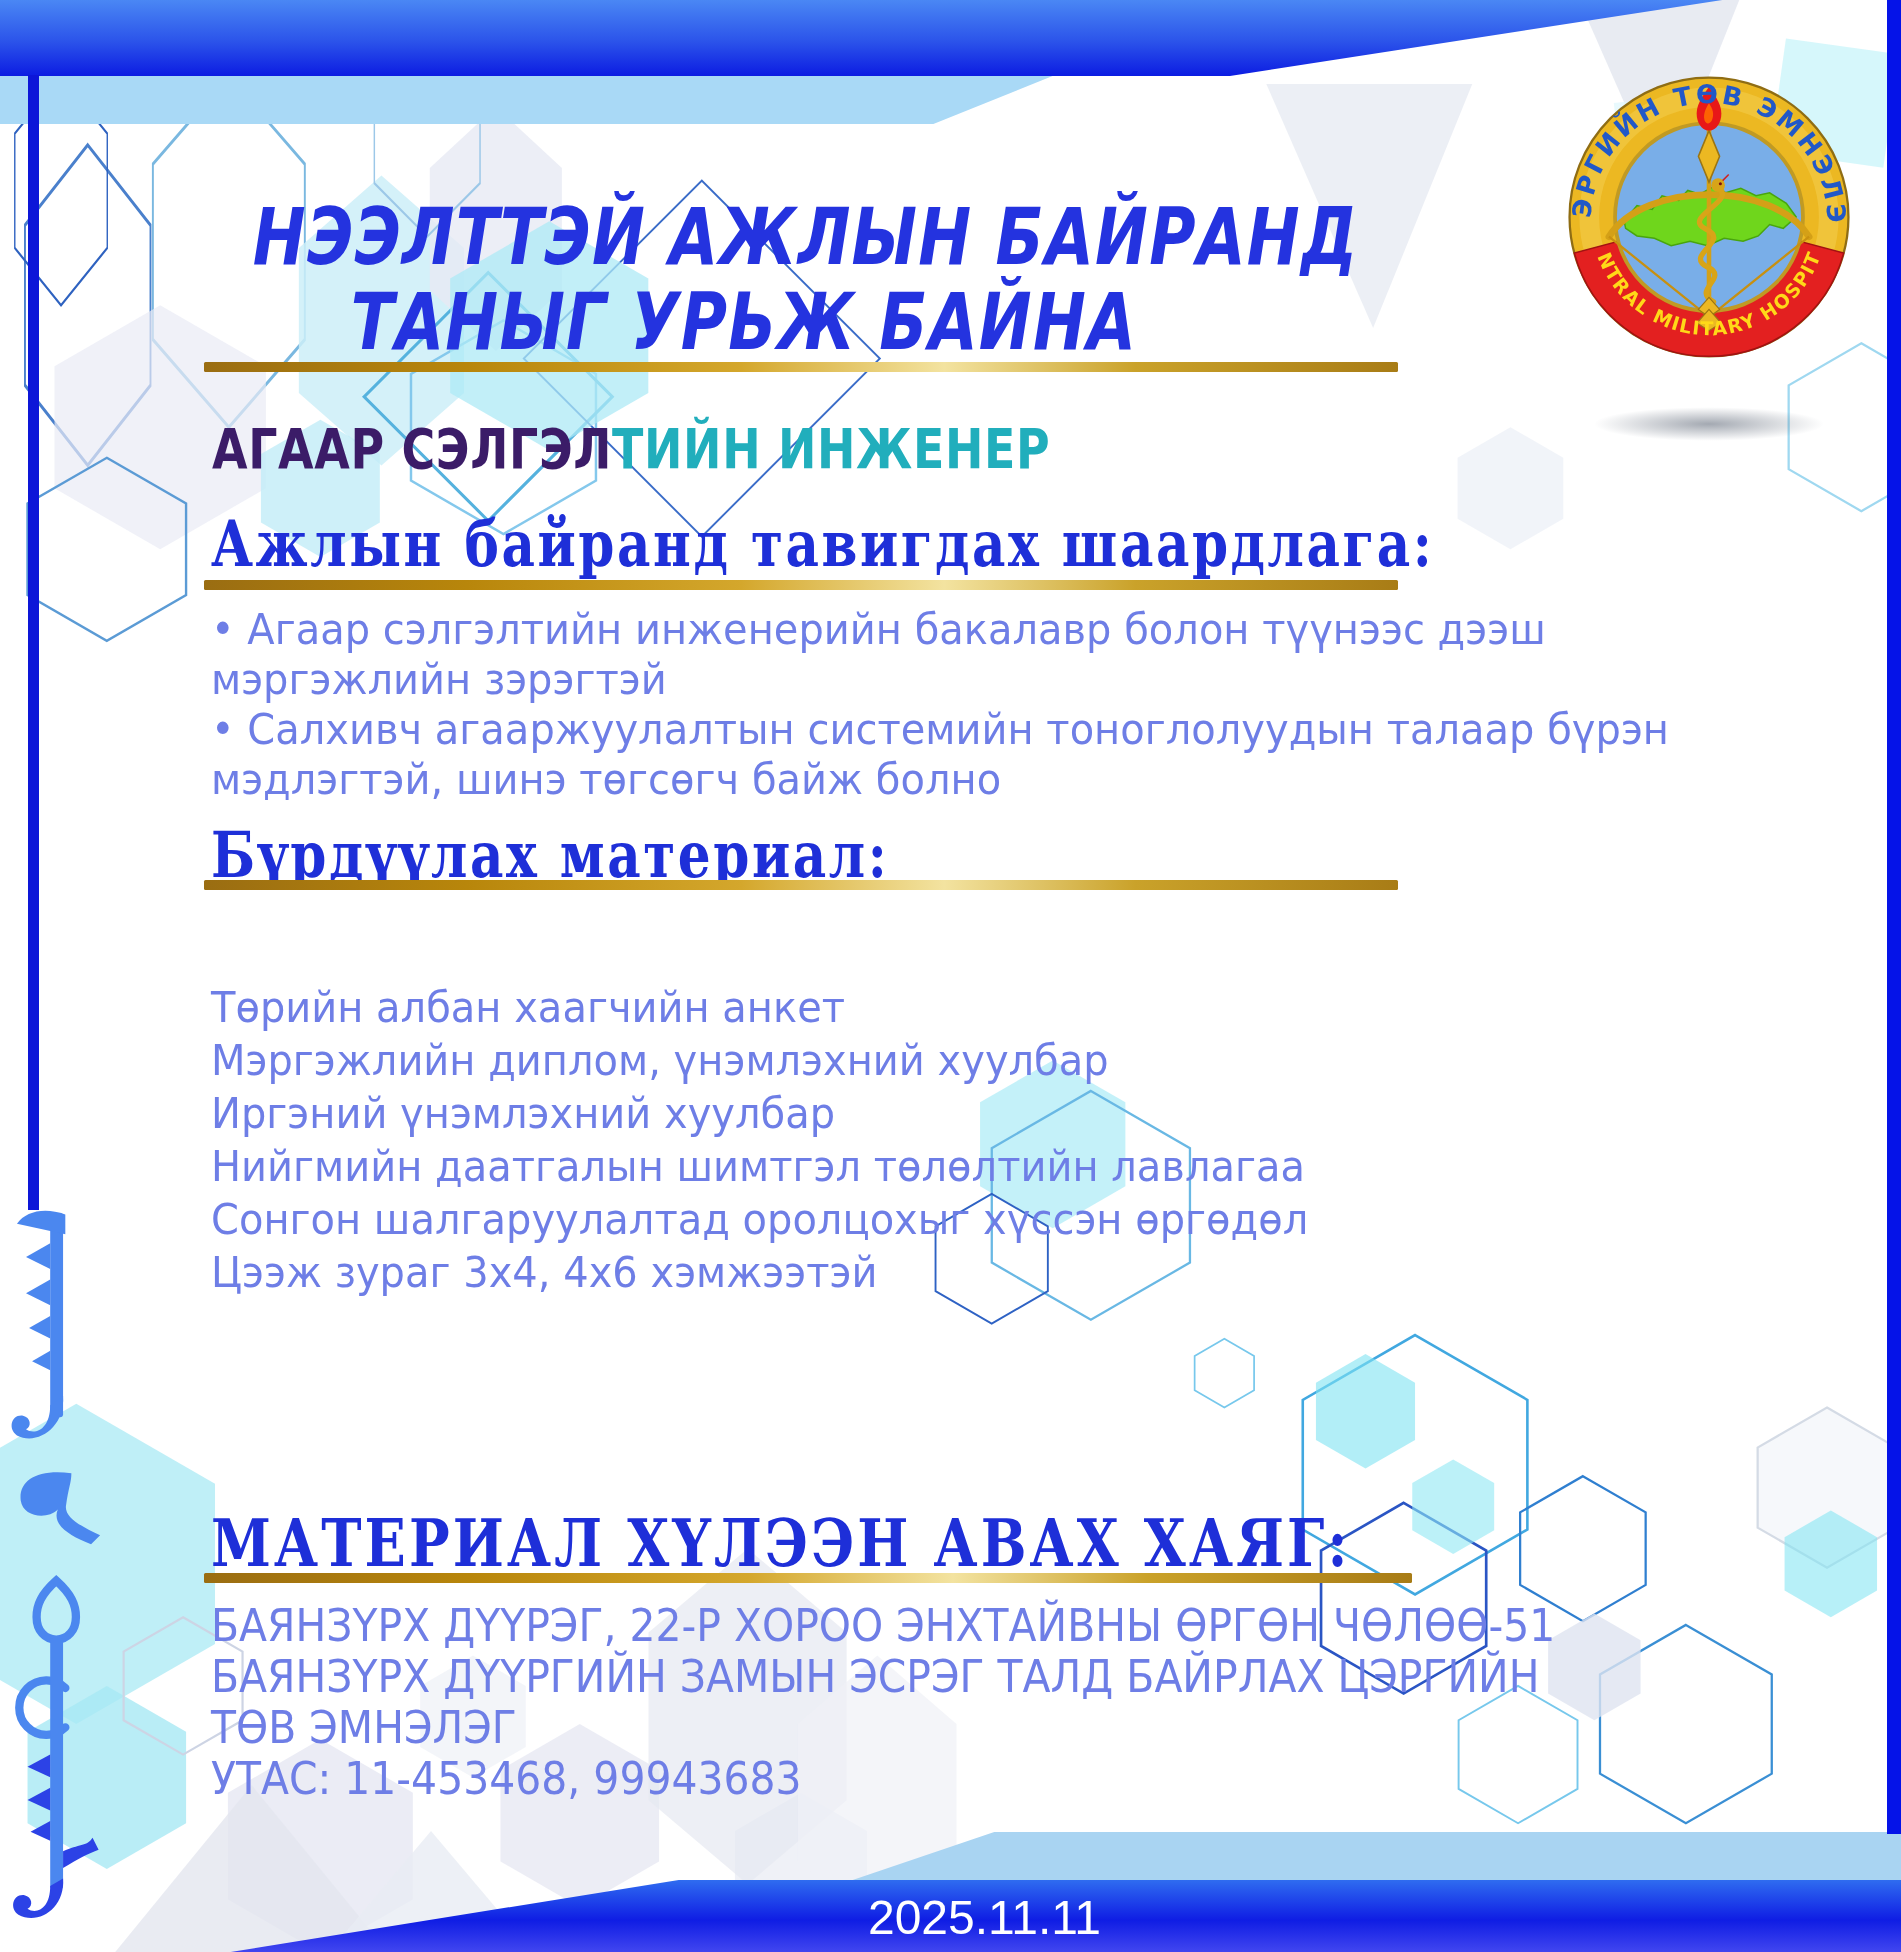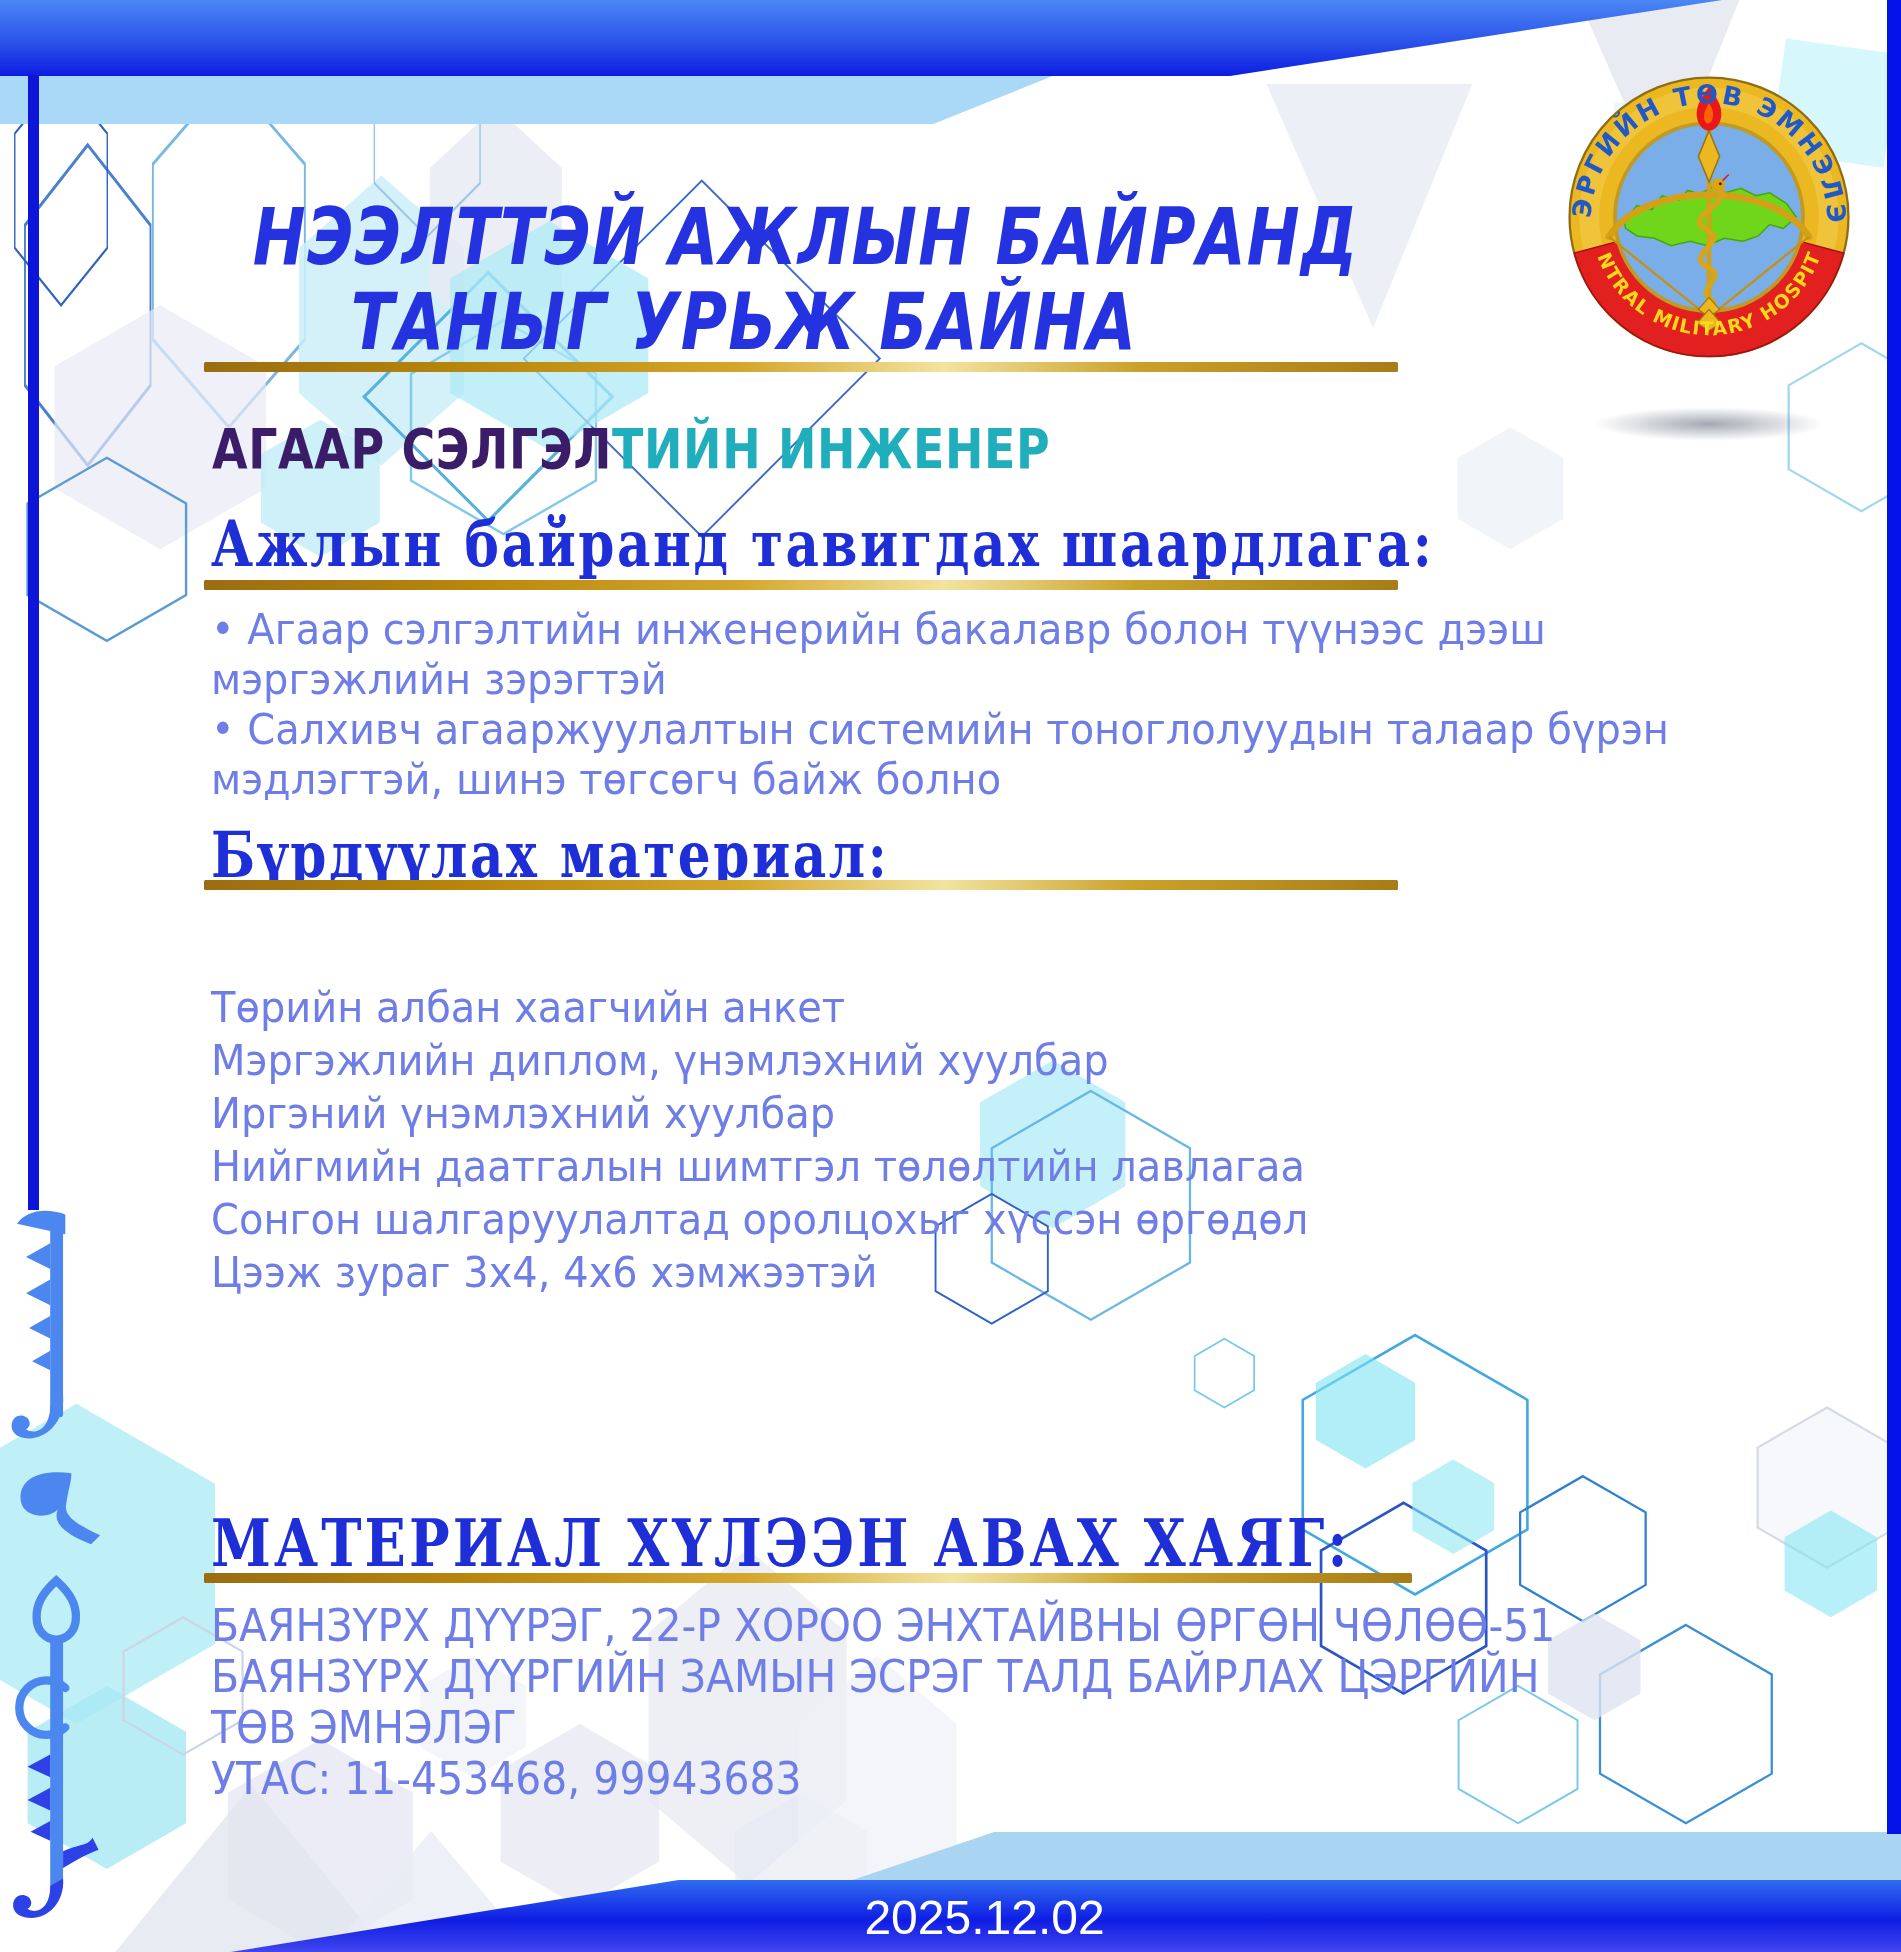--- a/index.html
+++ b/index.html
@@ -208,16 +208,16 @@
     <text font-family="DejaVu Sans, sans-serif" font-size="34" font-weight="bold" fill="#2158c8" letter-spacing="4">
       <textPath href="#arcTop" startOffset="50%" text-anchor="middle">ЦЭРГИЙН ТӨВ ЭМНЭЛЭГ</textPath>
     </text>
     <text font-family="DejaVu Sans, sans-serif" font-size="25" font-weight="bold" fill="#ffd918" letter-spacing="2">
       <textPath href="#arcBottom" startOffset="50%" text-anchor="middle">CENTRAL MILITARY HOSPITAL</textPath>
     </text>
   </svg>
 
   <div class="abs bottom-light-band"></div>
   <div class="abs bottom-band"></div>
-  <div class="abs date-text">2025.12.02</div>
+  <div class="abs date-text">2025.11.11</div>
 
 </div>
 
 
 </body></html>

